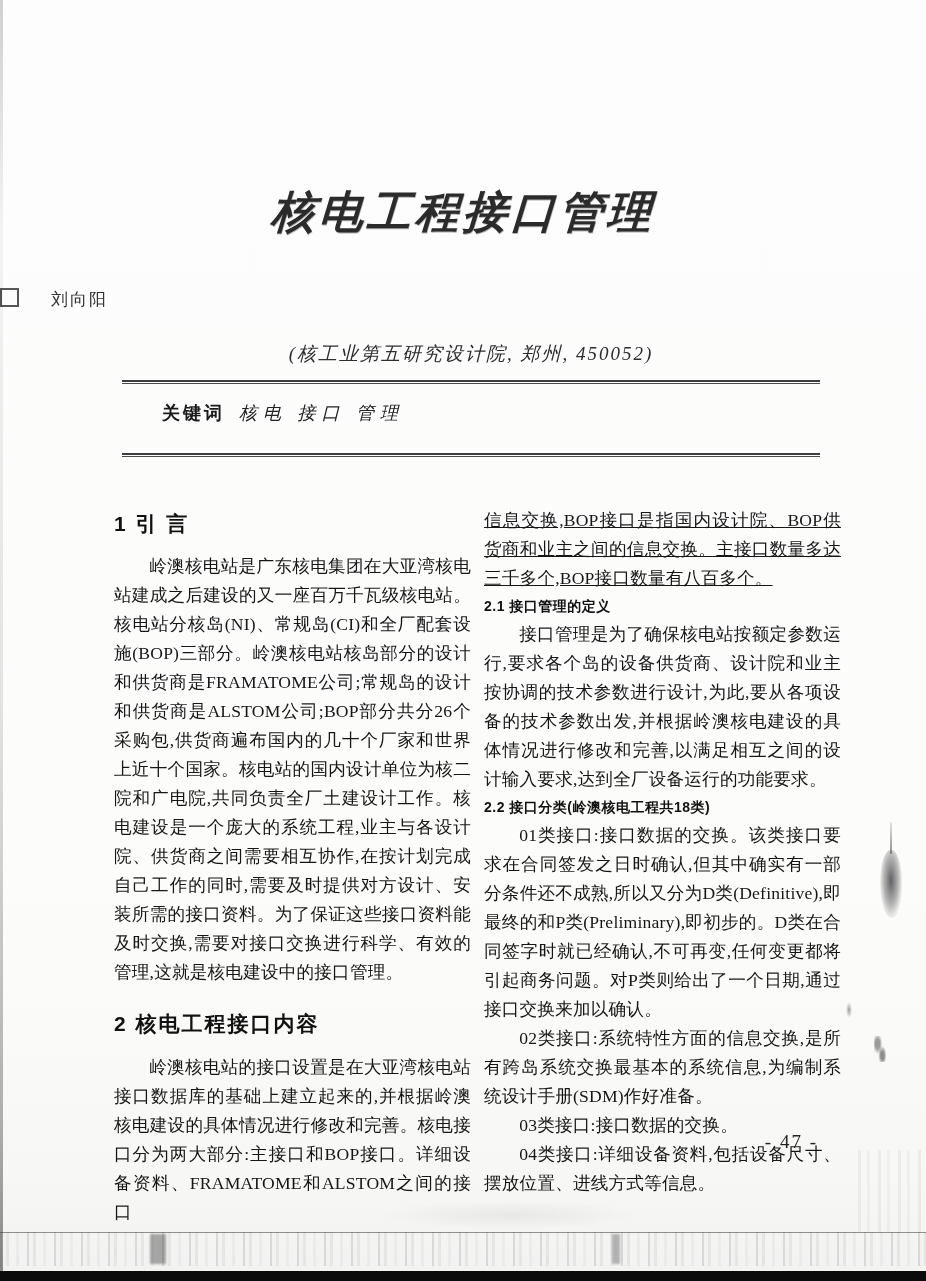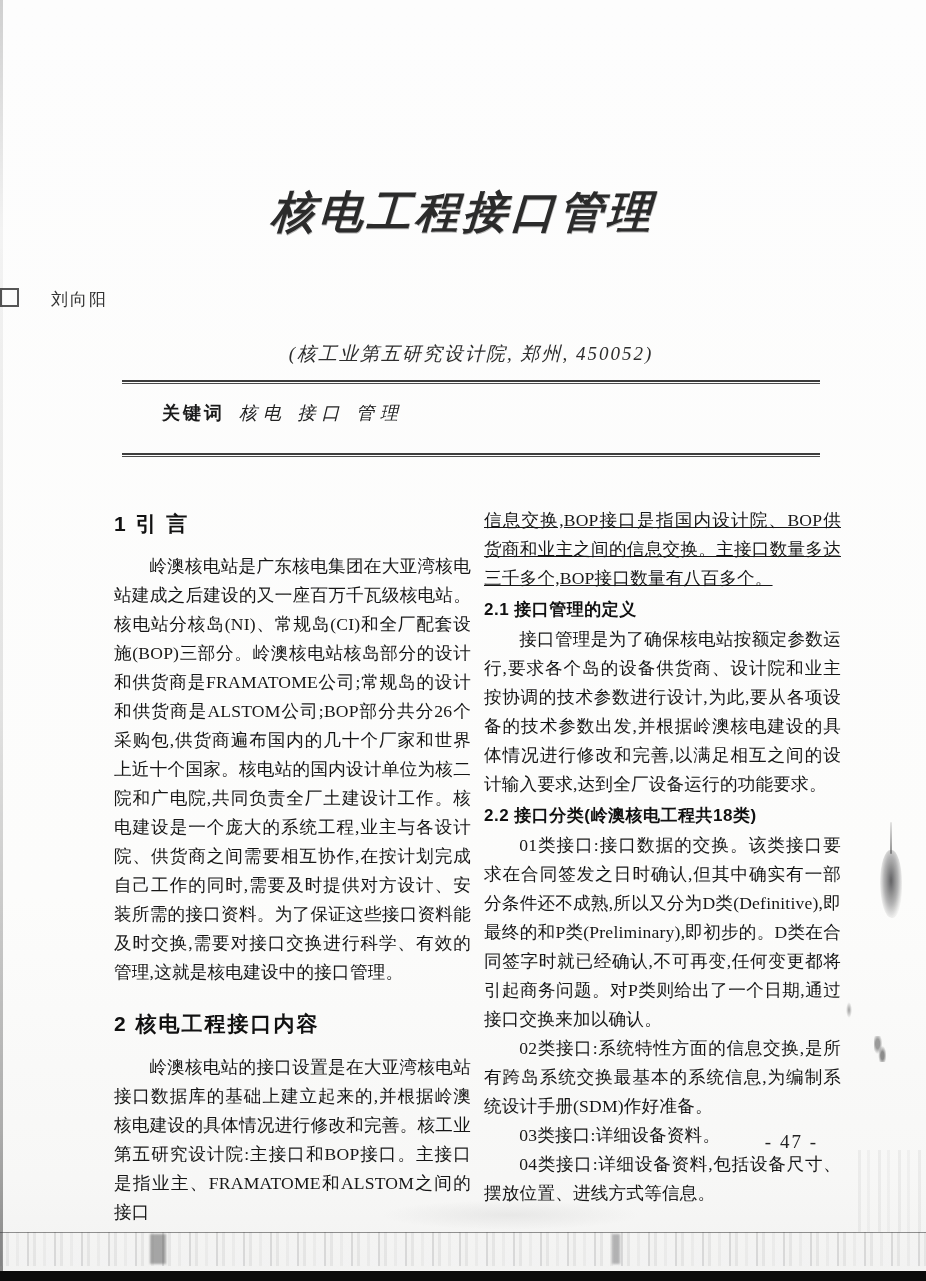--- a/index.html
+++ b/index.html
@@ -71,21 +71,21 @@
   .body-p.no-indent { text-indent: 0; text-decoration: underline; }
   .h-section {
     margin: 4px 0 14px 0;
     font-family: "Liberation Sans", sans-serif;
     font-size: 21px; font-weight: bold; color: #111; letter-spacing: 2px;
   }
   .h-section.second { margin-top: 23px; margin-bottom: 15px; }
   .h-sub {
     margin: 5px 0 4px 0;
     font-family: "Liberation Sans", sans-serif;
-    font-size: 17px; font-weight: bold; color: #111; letter-spacing: 0.5px;
+    font-size: 14px; font-weight: bold; color: #111; letter-spacing: 0.5px;
   }
   
   .page-number {
     position: absolute; top: 1131px; right: 108px;
     font-size: 19px; letter-spacing: 2px; color: #222;
   }
   
   .edge-left {
     position: absolute; left: 0; top: 0; width: 3px; height: 1281px;
     background: linear-gradient(180deg,
@@ -164,31 +164,31 @@
     </div>
     <div class="double-rule"></div>
   </div>
 
   <div class="columns">
 
     <div class="col">
       <h2 class="h-section">1  引  言</h2>
       <p class="body-p">岭澳核电站是广东核电集团在大亚湾核电站建成之后建设的又一座百万千瓦级核电站。核电站分核岛(NI)、常规岛(CI)和全厂配套设施(BOP)三部分。岭澳核电站核岛部分的设计和供货商是FRAMATOME公司;常规岛的设计和供货商是ALSTOM公司;BOP部分共分26个采购包,供货商遍布国内的几十个厂家和世界上近十个国家。核电站的国内设计单位为核二院和广电院,共同负责全厂土建设计工作。核电建设是一个庞大的系统工程,业主与各设计院、供货商之间需要相互协作,在按计划完成自己工作的同时,需要及时提供对方设计、安装所需的接口资料。为了保证这些接口资料能及时交换,需要对接口交换进行科学、有效的管理,这就是核电建设中的接口管理。</p>
       <h2 class="h-section second">2  核电工程接口内容</h2>
-      <p class="body-p">岭澳核电站的接口设置是在大亚湾核电站接口数据库的基础上建立起来的,并根据岭澳核电建设的具体情况进行修改和完善。核工业第五研究设计院:主接口和BOP接口。主接口是指业主、FRAMATOME和ALSTOM之间的接口</p>
+      <p class="body-p">岭澳核电站的接口设置是在大亚湾核电站接口数据库的基础上建立起来的,并根据岭澳核电建设的具体情况进行修改和完善。核电接口分为两大部分:主接口和BOP接口。详细设备资料、FRAMATOME和ALSTOM之间的接口</p>
     </div>
 
     <div class="col">
       <p class="body-p no-indent">信息交换,BOP接口是指国内设计院、BOP供货商和业主之间的信息交换。主接口数量多达三千多个,BOP接口数量有八百多个。</p>
       <h3 class="h-sub">2.1  接口管理的定义</h3>
       <p class="body-p">接口管理是为了确保核电站按额定参数运行,要求各个岛的设备供货商、设计院和业主按协调的技术参数进行设计,为此,要从各项设备的技术参数出发,并根据岭澳核电建设的具体情况进行修改和完善,以满足相互之间的设计输入要求,达到全厂设备运行的功能要求。</p>
       <h3 class="h-sub">2.2  接口分类(岭澳核电工程共18类)</h3>
       <p class="body-p">01类接口:接口数据的交换。该类接口要求在合同签发之日时确认,但其中确实有一部分条件还不成熟,所以又分为D类(Definitive),即最终的和P类(Preliminary),即初步的。D类在合同签字时就已经确认,不可再变,任何变更都将引起商务问题。对P类则给出了一个日期,通过接口交换来加以确认。</p>
       <p class="body-p">02类接口:系统特性方面的信息交换,是所有跨岛系统交换最基本的系统信息,为编制系统设计手册(SDM)作好准备。</p>
-      <p class="body-p">03类接口:详细设备资料。</p>
+      <p class="body-p">03类接口:接口数据的交换。</p>
       <p class="body-p">04类接口:详细设备资料,包括设备尺寸、摆放位置、进线方式等信息。</p>
     </div>
 
   </div>
 
   <div class="page-number">- 47 -</div>
 
   <div class="edge-left"></div>
   <div class="ink-tail"></div>
   <div class="ink-blob"></div>

